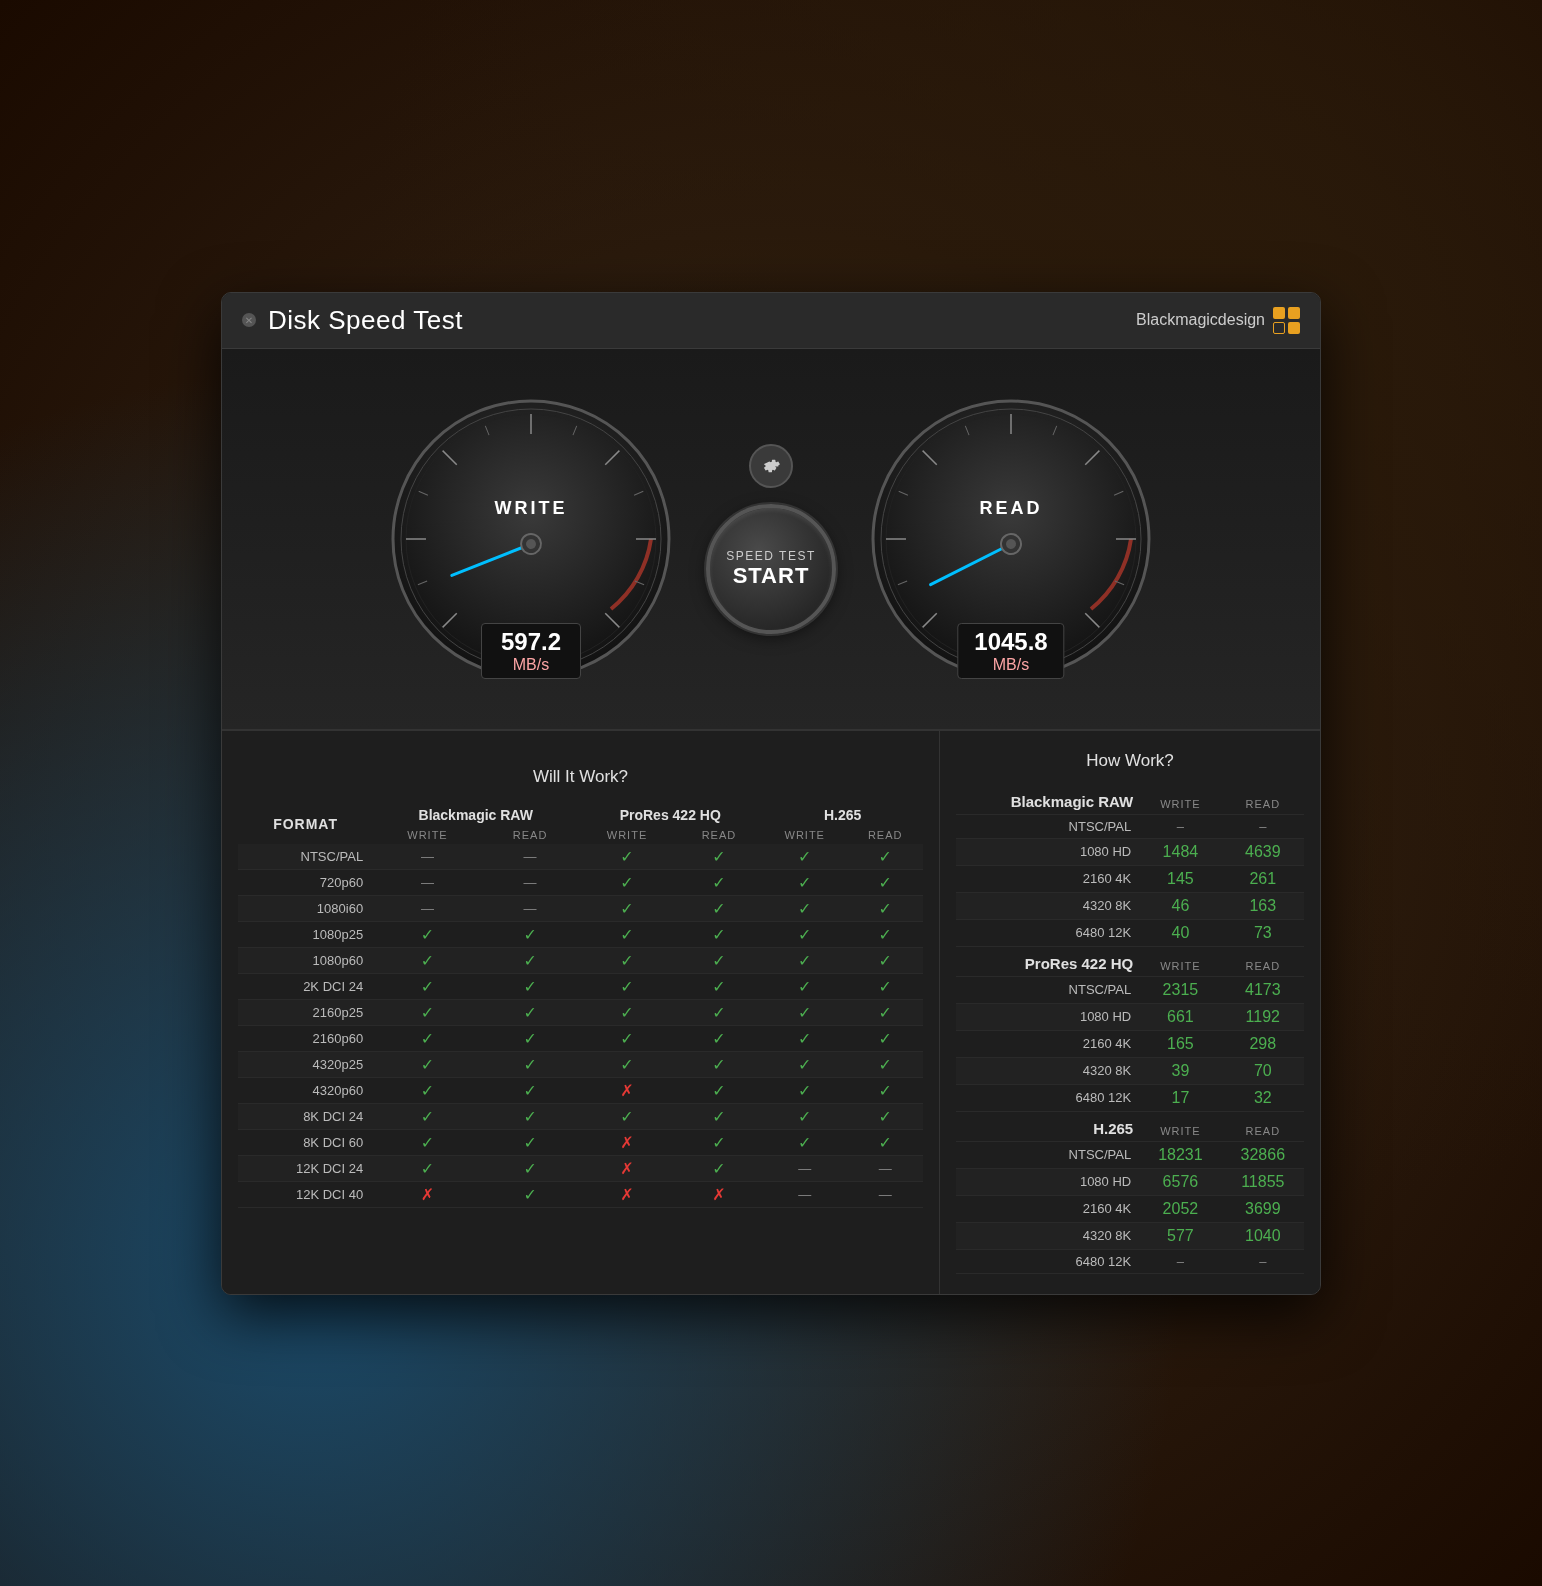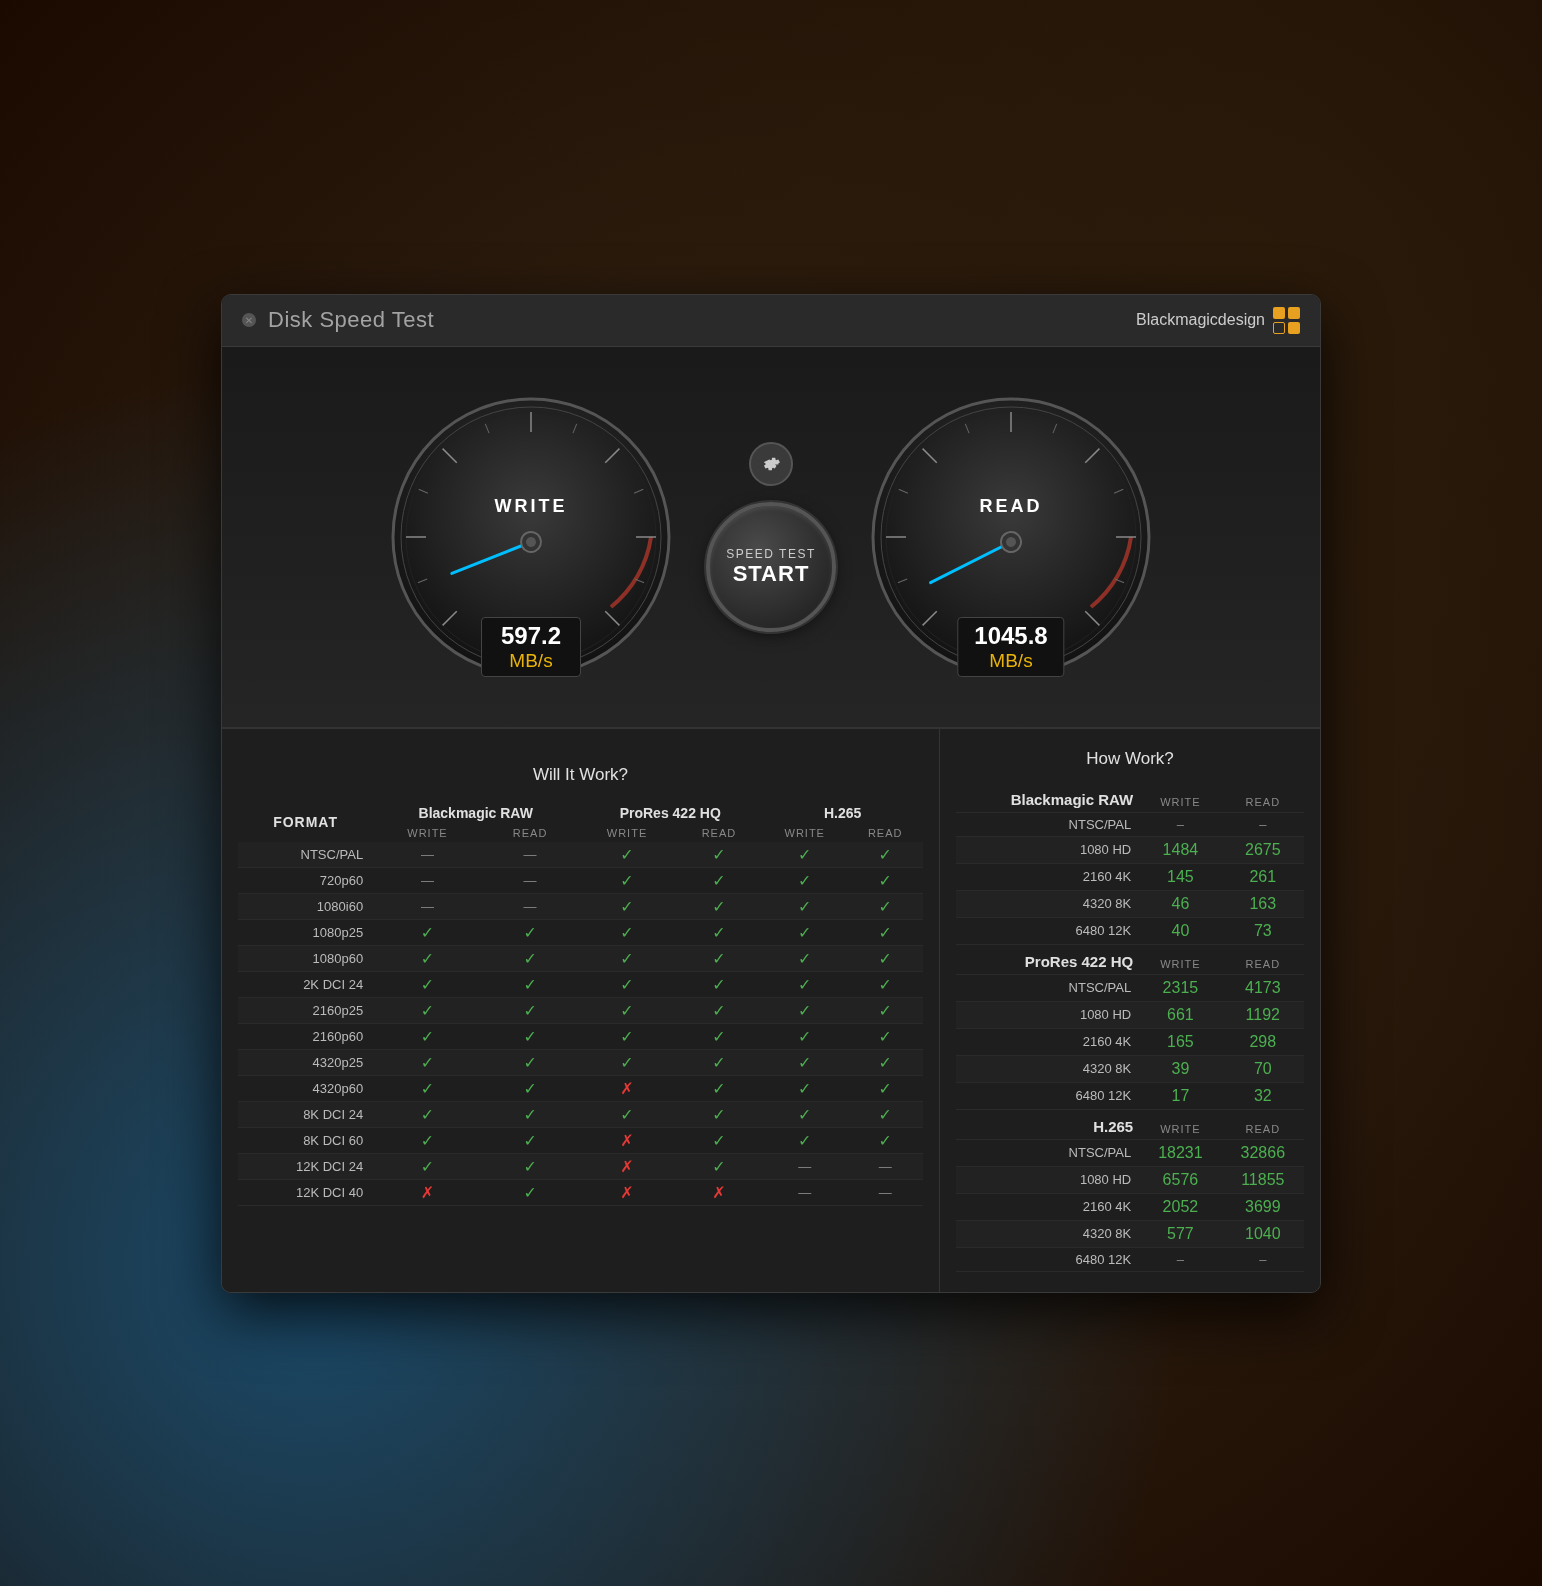--- a/index.html
+++ b/index.html
@@ -43,22 +43,22 @@
       background: #555;
       border-radius: 50%;
       display: flex;
       align-items: center;
       justify-content: center;
       color: #888;
       font-size: 10px;
       cursor: pointer;
     }
     .app-title {
-      color: #a3a3a3;
-      font-size: 22px;
+      color: #ffffff;
+      font-size: 26px;
       font-weight: 300;
       letter-spacing: 0.5px;
     }
     .brand-logo {
       display: flex;
       align-items: center;
       gap: 8px;
       color: #ccc;
       font-size: 16px;
     }
@@ -110,22 +110,22 @@
       text-align: center;
       min-width: 100px;
     }
     .gauge-value {
       color: #fff;
       font-size: 24px;
       font-weight: 700;
       display: block;
     }
     .gauge-unit {
-      color: #eab308;
-      font-size: 19px;
+      color: #fca5a5;
+      font-size: 16px;
     }
 
     
     .center-controls {
       width: 160px;
       display: flex;
       flex-direction: column;
       align-items: center;
       gap: 16px;
     }
@@ -584,21 +584,21 @@
               <td class="col-wr" style="color: rgb(136, 136, 136); font-size: 11px; text-align: center; font-weight: 400;">READ</td>
             </tr>
             <tr>
               <td class="hf-label">NTSC/PAL</td>
               <td class="hf-val-dash">–</td>
               <td class="hf-val-dash">–</td>
             </tr>
             <tr>
               <td class="hf-label">1080 HD</td>
               <td class="hf-val-green">1484</td>
-              <td class="hf-val-green">2675</td>
+              <td class="hf-val-green">4639</td>
             </tr>
             <tr>
               <td class="hf-label">2160 4K</td>
               <td class="hf-val-green">145</td>
               <td class="hf-val-green">261</td>
             </tr>
             <tr>
               <td class="hf-label">4320 8K</td>
               <td class="hf-val-green">46</td>
               <td class="hf-val-green">163</td>

